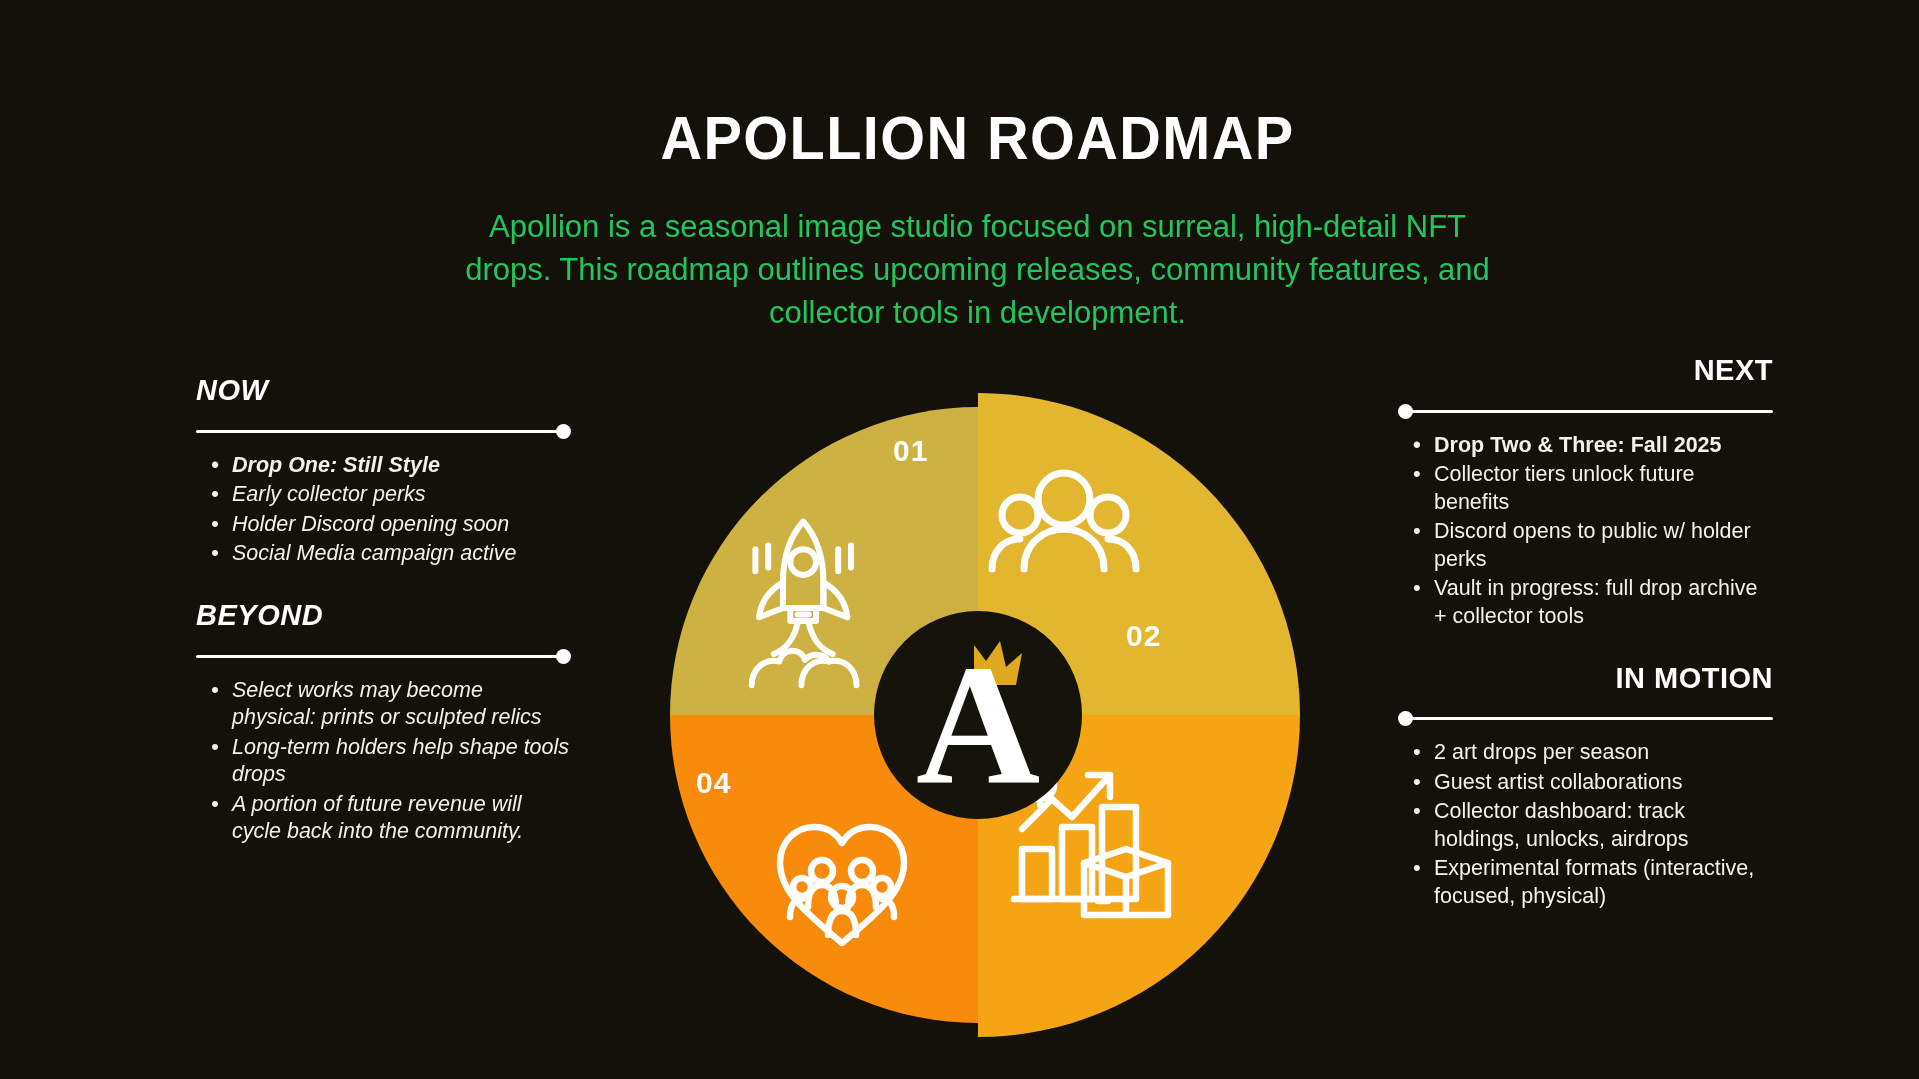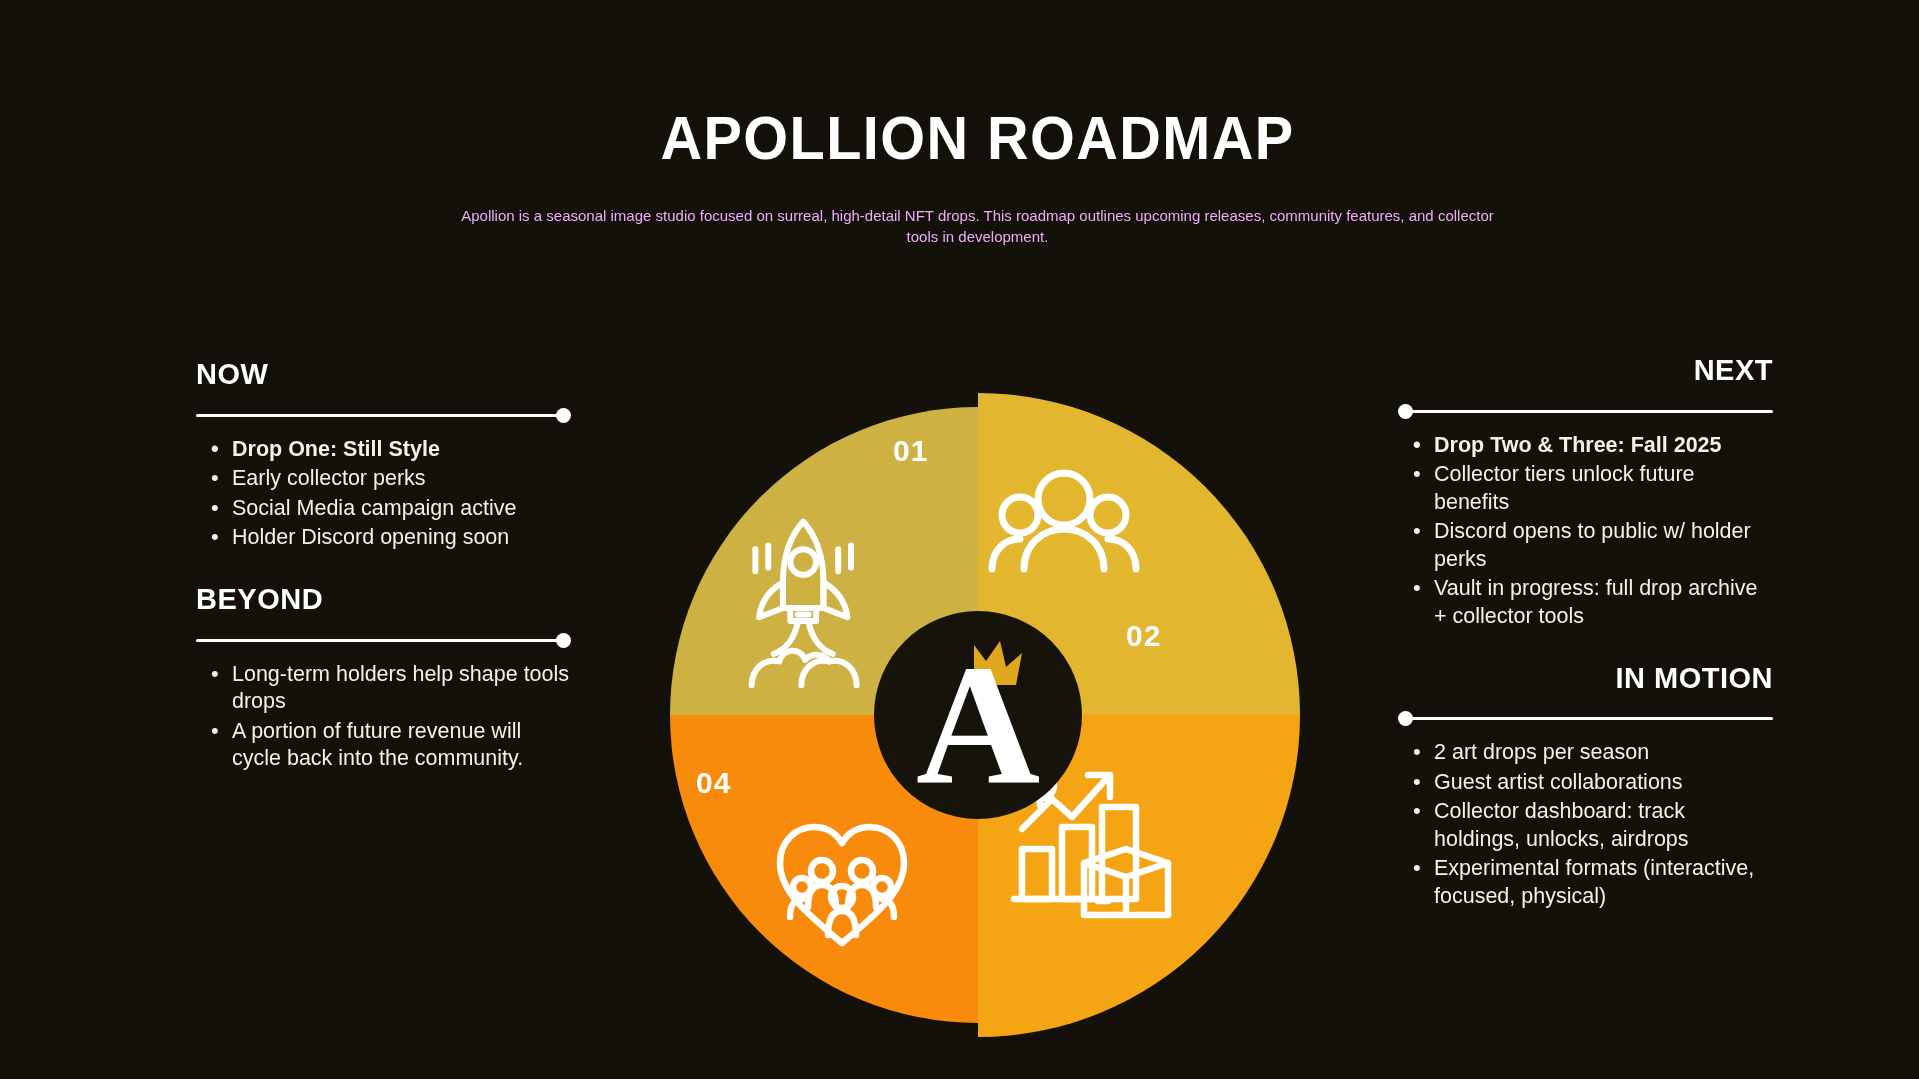--- a/index.html
+++ b/index.html
@@ -33,32 +33,32 @@
     font-weight: bold;
     color: #ffffff;
     letter-spacing: 1.5px;
     line-height: 1.05;
     font-family: "Liberation Sans Narrow", "Liberation Sans", sans-serif;
     transform: scaleX(0.93);
   }
   .page-subtitle {
     margin: 36px auto 0;
     width: 1060px;
-    font-size: 15px;
+    font-size: 31px;
     line-height: 1.38;
-    color: #f0abfc;
+    color: #22c55e;
     font-weight: 400;
   }
 
   
   .col {
     position: absolute;
     width: 375px;
   }
-  .col-left  { left: 178px; top: 359px; }
+  .col-left  { left: 178px; top: 375px; font-style: italic; }
   .col-right { left: 1380px; top: 355px; }
 
   .sec-title {
     font-size: 29px;
     font-weight: bold;
     color: #ffffff;
     letter-spacing: 0.5px;
     line-height: 1.1;
     font-family: "Liberation Sans Narrow", "Liberation Sans", sans-serif;
   }
@@ -158,34 +158,35 @@
 
     <div>
       <div class="sec-title">NOW</div>
       <div class="divider">
         <div class="rule"></div>
         <div class="knob"></div>
       </div>
       <ul class="bullets">
         <li class="strong">Drop One: Still Style</li>
         <li>Early collector perks</li>
+        <li>Holder Discord opening soon</li>
         <li>Social Media campaign active</li>
-        <li>Holder Discord opening soon</li>
       </ul>
     </div>
 
     <div class="block-gap"></div>
 
     <div>
       <div class="sec-title">BEYOND</div>
       <div class="divider">
         <div class="rule"></div>
         <div class="knob"></div>
       </div>
       <ul class="bullets">
+        <li>Select works may become physical: prints or sculpted relics</li>
         <li>Long-term holders help shape tools drops</li>
         <li>A portion of future revenue will cycle back into the community.</li>
       </ul>
     </div>
 
   </div>
 
   <div class="col col-right">
 
     <div>

